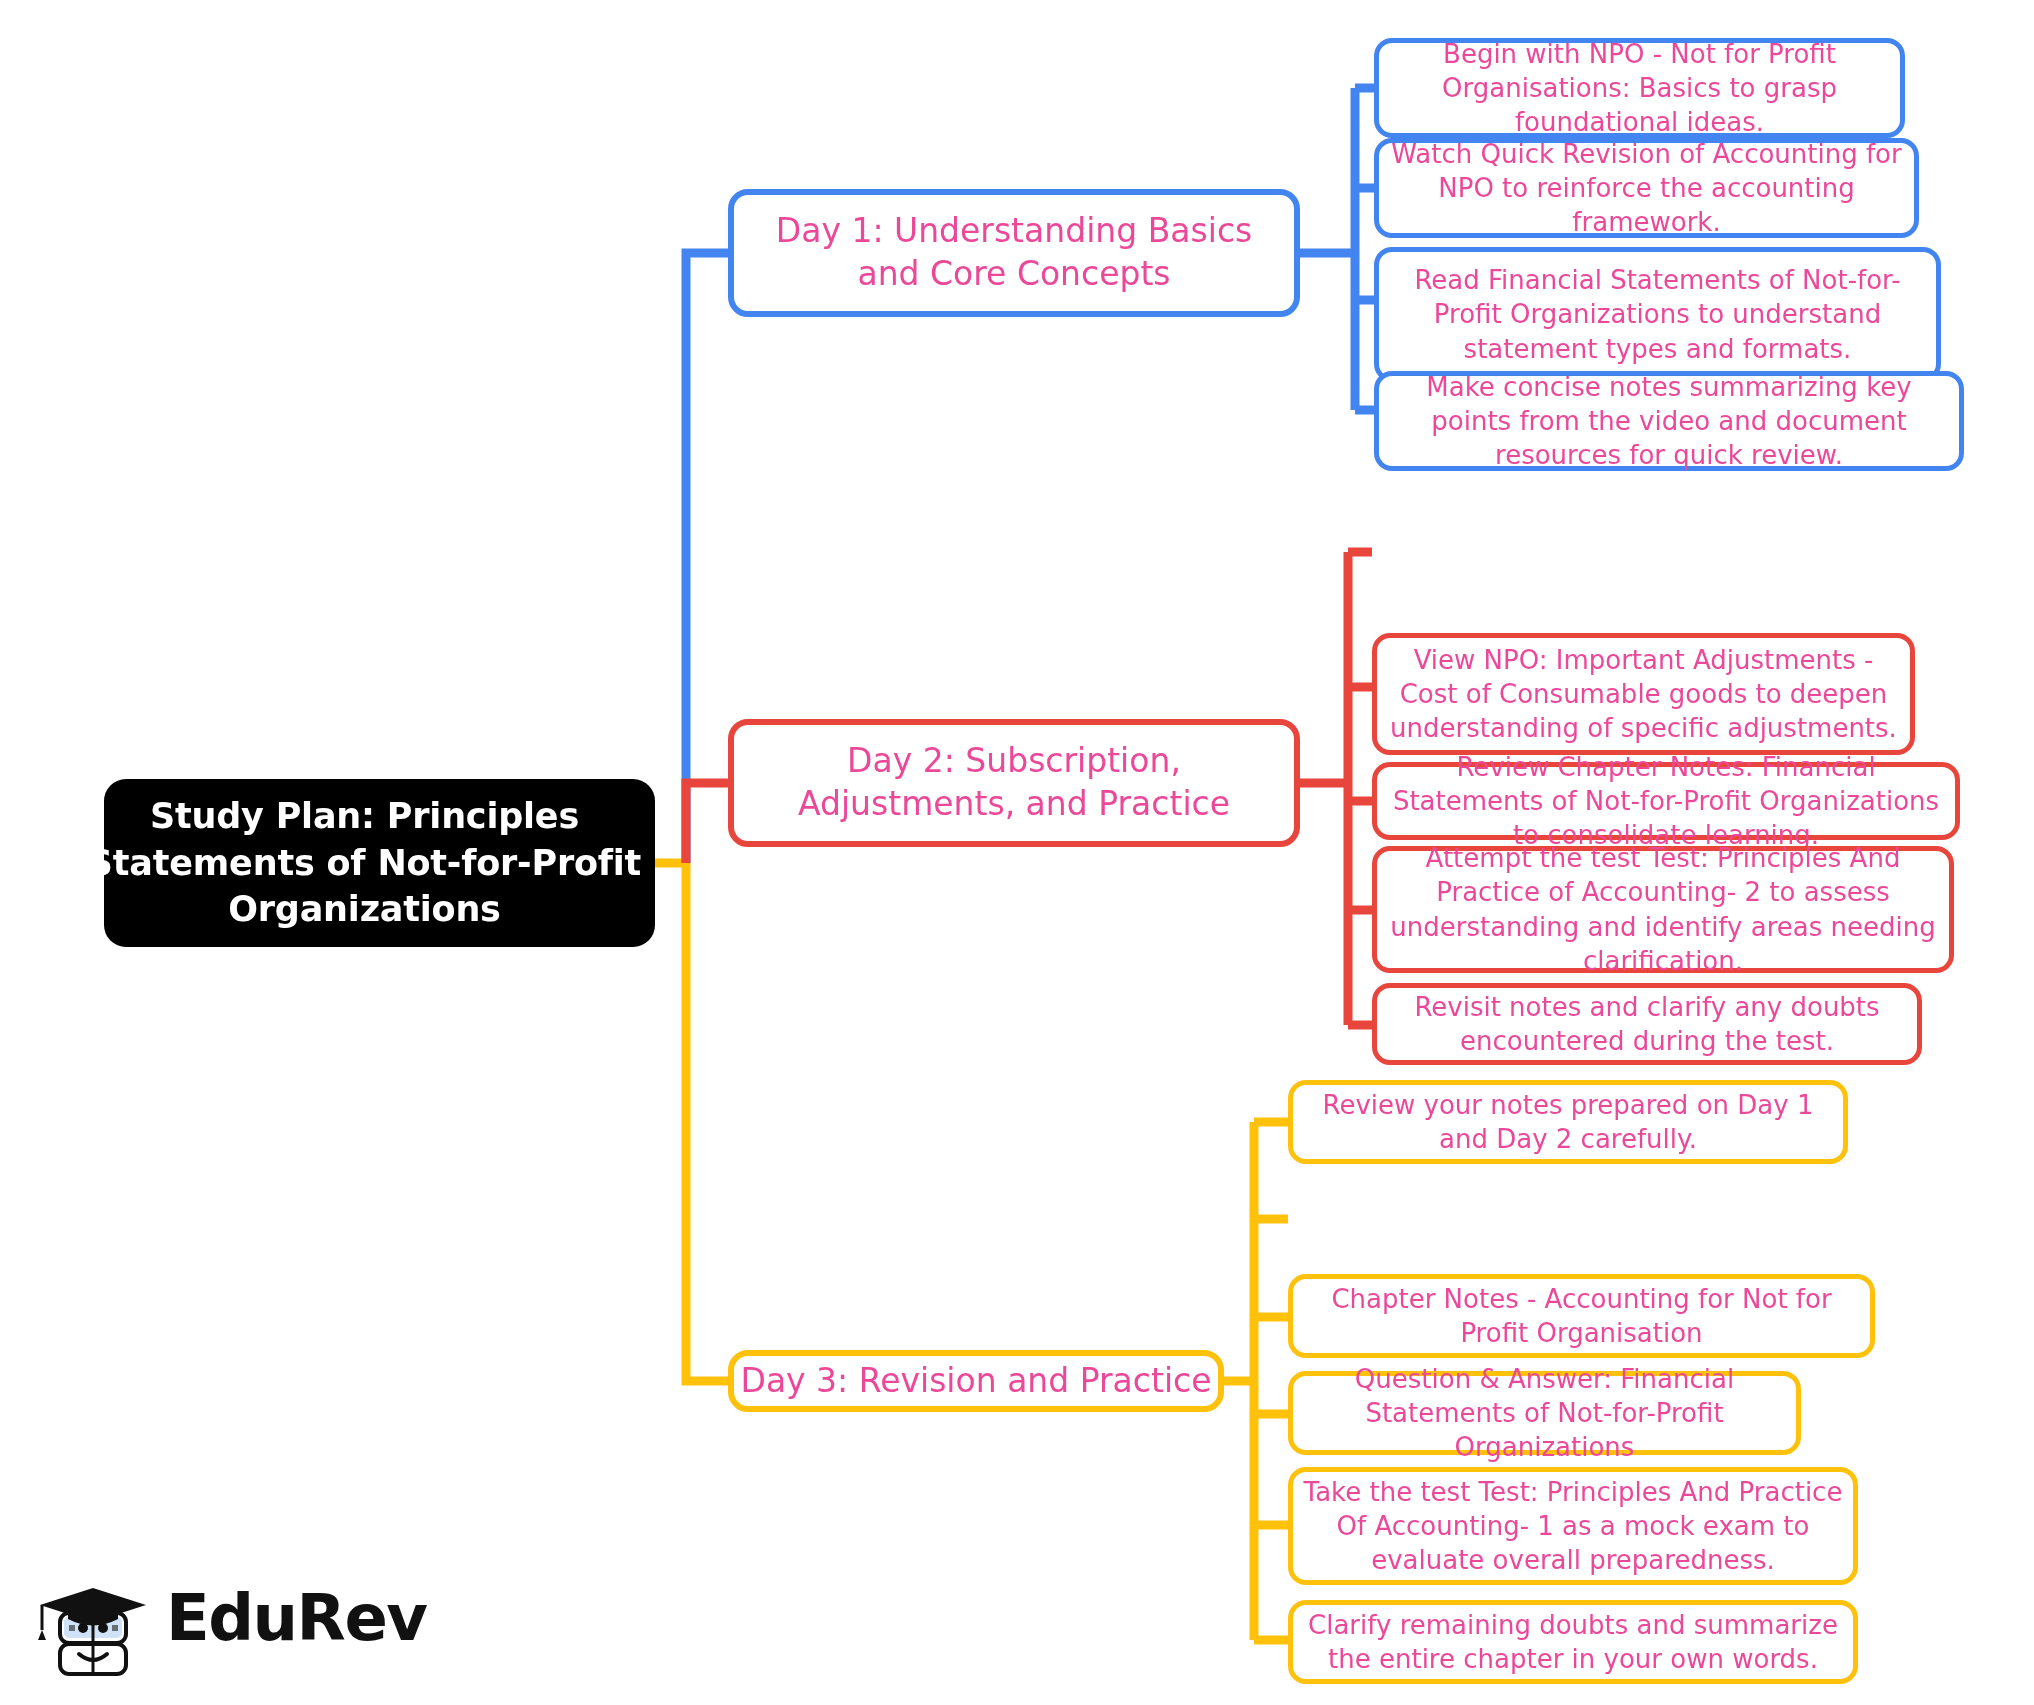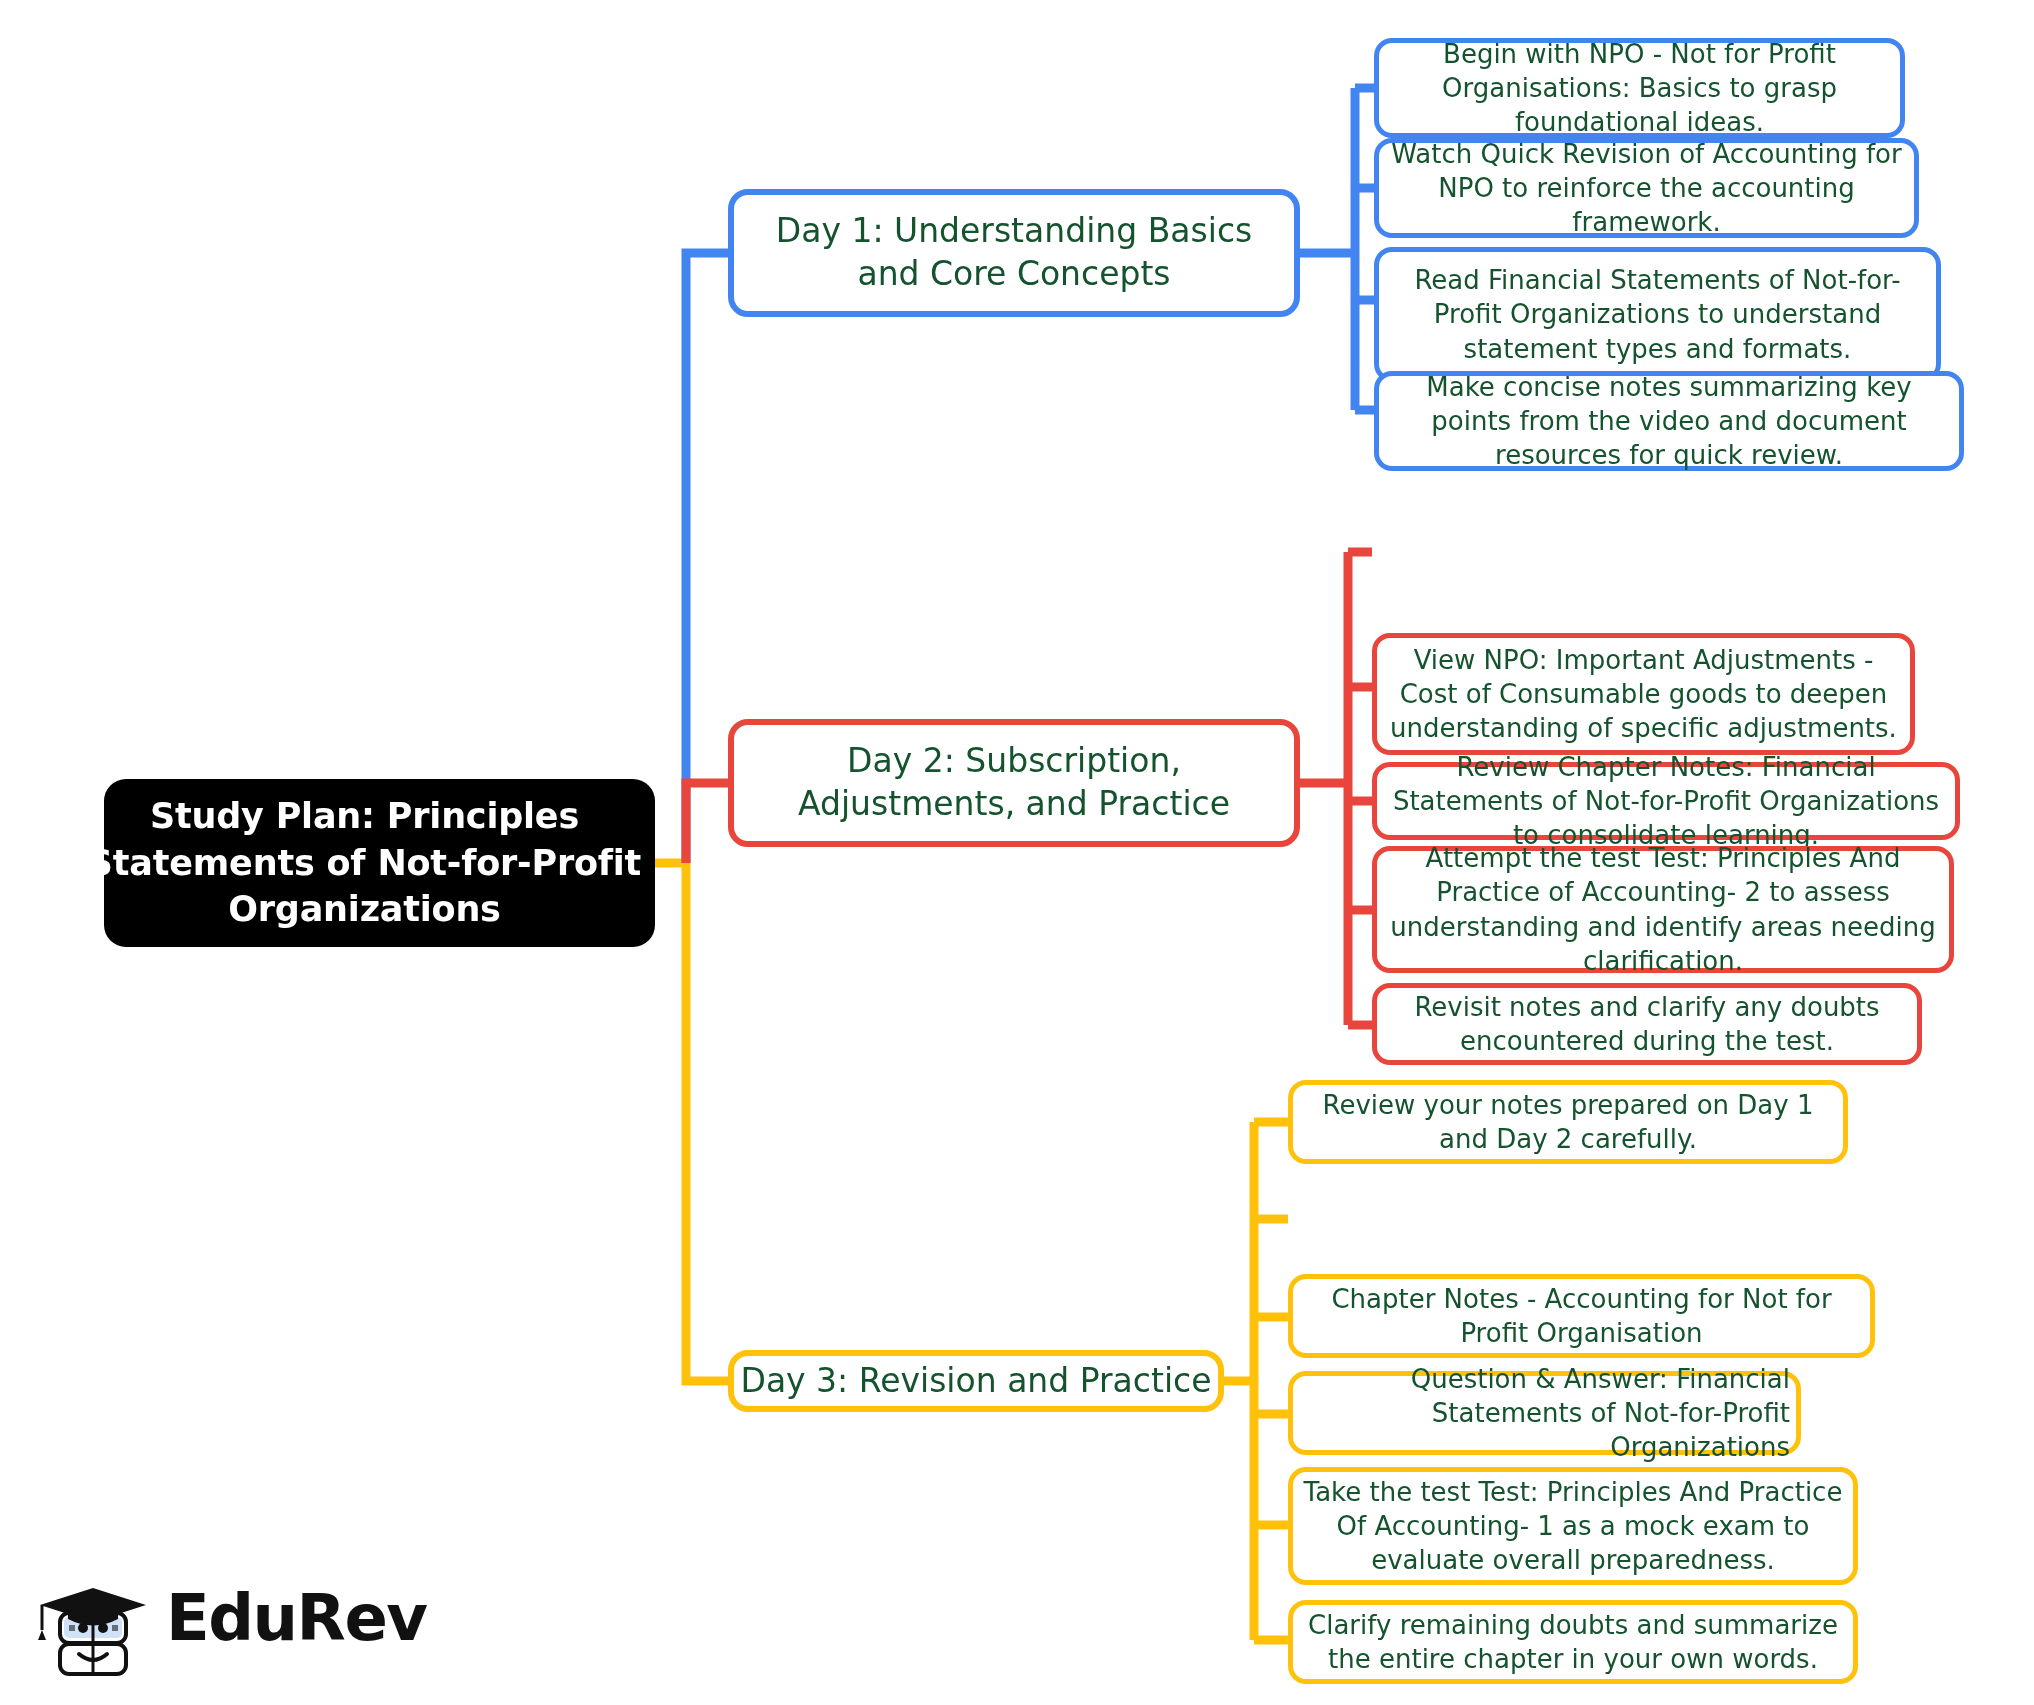--- a/index.html
+++ b/index.html
@@ -28,21 +28,21 @@
     pointer-events: none;
   }
   .node {
     position: absolute;
     box-sizing: border-box;
     display: flex;
     align-items: center;
     justify-content: center;
     text-align: center;
     background: #ffffff;
-    color: #14532d;
+    color: #ec4899;
     line-height: 1.30;
   }
   .node span {
     display: block;
     width: 100%;
     padding: 0 6px;
     box-sizing: border-box;
   }
   
   .root {
@@ -186,21 +186,21 @@
   <div class="node branch c-yellow" style="left:728px; top:1350px; width:496px; height:62px;">
     <span>Day 3: Revision and Practice</span>
   </div>
 
   <div class="node leaf c-yellow" style="left:1288px; top:1080px; width:560px; height:84px;">
     <span>Review your notes prepared on Day 1 and Day 2 carefully.</span>
   </div>
   <div class="node leaf c-yellow" style="left:1288px; top:1274px; width:587px; height:84px;">
     <span>Chapter Notes - Accounting for Not for Profit Organisation</span>
   </div>
-  <div class="node leaf c-yellow" style="left:1288px; top:1371px; width:513px; height:84px;text-align:right;">
+  <div class="node leaf c-yellow" style="left:1288px; top:1371px; width:513px; height:84px;">
     <span>Question &amp; Answer: Financial Statements of Not-for-Profit Organizations</span>
   </div>
   <div class="node leaf c-yellow" style="left:1288px; top:1467px; width:570px; height:118px;">
     <span>Take the test Test: Principles And Practice Of Accounting- 1 as a mock exam to evaluate overall preparedness.</span>
   </div>
   <div class="node leaf c-yellow" style="left:1288px; top:1600px; width:570px; height:84px;">
     <span>Clarify remaining doubts and summarize the entire chapter in your own words.</span>
   </div>
 
   <div id="logo">

